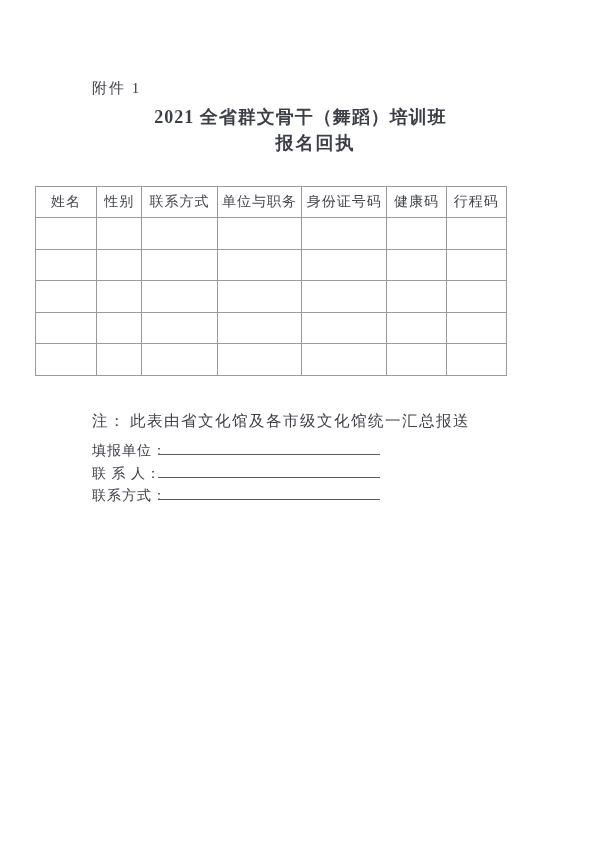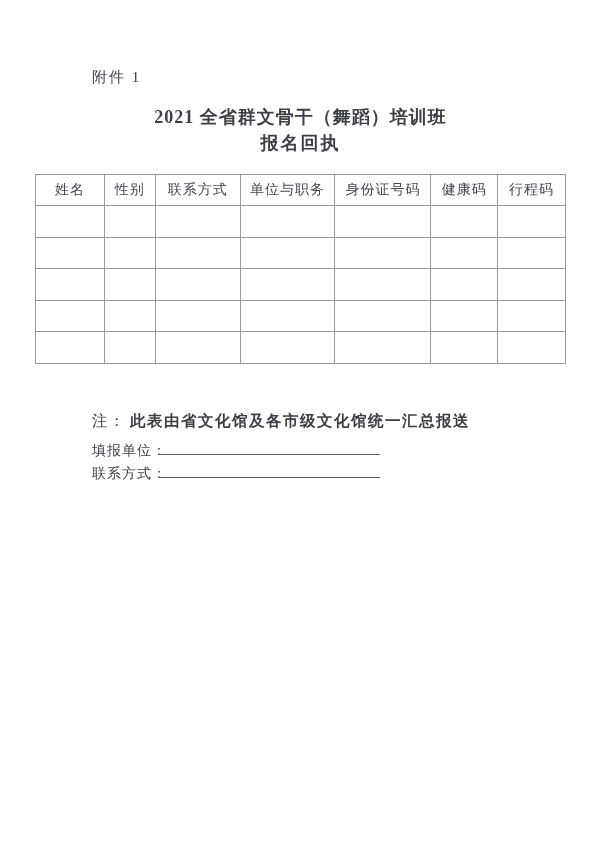--- a/index.html
+++ b/index.html
@@ -9,49 +9,49 @@
     width: 600px;
     height: 848px;
     background: #ffffff;
     font-family: "Liberation Serif", "DejaVu Serif", serif;
     color: #3d3f47;
     overflow: hidden;
   }
   .attachment-label {
     position: absolute;
     left: 92px;
-    top: 68px;
+    top: 79px;
     font-size: 15px;
     letter-spacing: 2px;
   }
   .doc-title-1 {
     position: absolute;
     left: 35px;
     width: 531px;
     top: 105px;
     text-align: center;
     font-size: 18px;
     font-weight: bold;
     letter-spacing: 1px;
   }
   .doc-title-2 {
     position: absolute;
-    left: 35px;
+    left: 50px;
     width: 531px;
     top: 131px;
     text-align: center;
     font-size: 18px;
     font-weight: bold;
     letter-spacing: 2px;
   }
   table.reg-table {
     position: absolute;
     left: 35px;
-    top: 174px;
-    width: 531px;
+    top: 186px;
+    width: 472px;
     height: 189px;
     border-collapse: collapse;
     table-layout: fixed;
   }
   table.reg-table th, table.reg-table td {
     border: 1px solid #9a9a9a;
     font-size: 14px;
     font-weight: normal;
     text-align: center;
     vertical-align: middle;
@@ -70,21 +70,21 @@
   col.c6 { width: 12.8%; }
   .note-line {
     position: absolute;
     left: 92px;
     top: 411px;
     font-size: 15.5px;
     letter-spacing: 1.5px;
     white-space: nowrap;
   }
   .note-line .note-prefix { font-weight: normal; margin-right: 4px; }
-  .note-line .note-text { font-weight: bold; }
+  .note-line .note-text { font-weight: normal; }
   .fields-block {
     position: absolute;
     left: 92px;
     top: 440px;
   }
   .field-row {
     height: 22.5px;
     font-size: 14px;
     white-space: nowrap;
   }
@@ -184,17 +184,20 @@
 
   <div class="note-line">
     <span class="note-prefix">注：</span><span class="note-text">此表由省文化馆及各市级文化馆统一汇总报送</span>
   </div>
 
   <div class="fields-block">
     <div class="field-row">
       <span class="field-label">填报单位：</span><span class="field-blank"></span>
     </div>
     <div class="field-row">
+      <span class="field-label">联 系 人：</span><span class="field-blank"></span>
+    </div>
+    <div class="field-row">
       <span class="field-label">联系方式：</span><span class="field-blank"></span>
     </div>
   </div>
 
 </div>
 
 </body></html>

